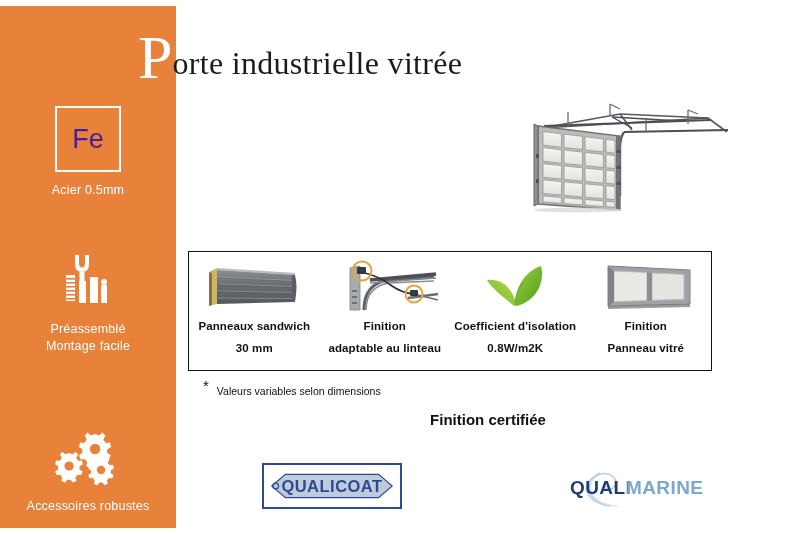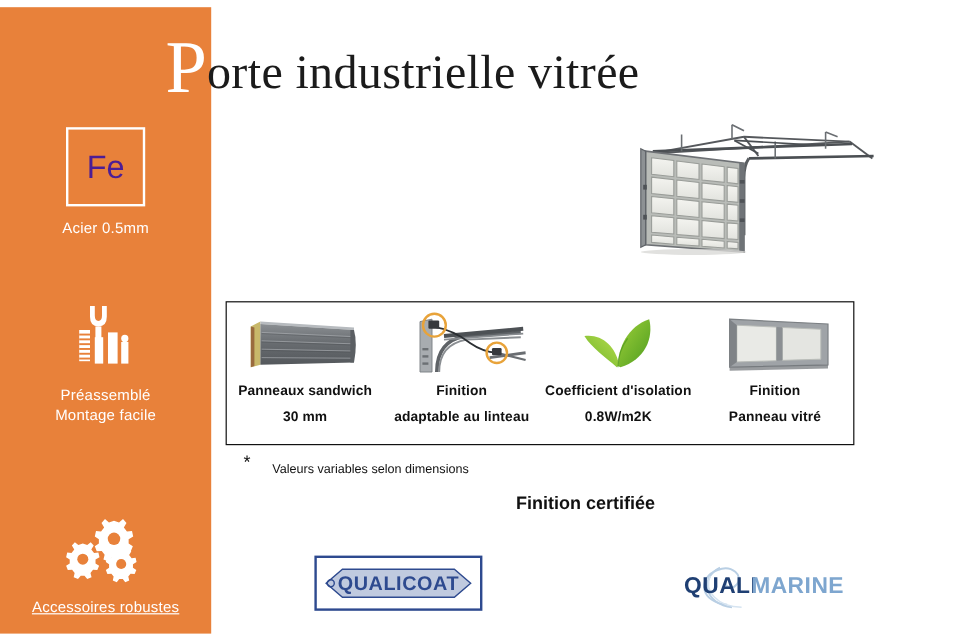--- a/index.html
+++ b/index.html
@@ -63,21 +63,21 @@
   .tool-block { top: 243px; }
   .icon-wrap {
     height: 62px;
     display: flex;
     align-items: flex-end;
     justify-content: center;
     margin-bottom: 10px;
   }
 
   
-  .gear-block { top: 420px; text-decoration: underline; }
+  .gear-block { top: 420px; }
 
   
   .title-row {
     position: absolute;
     left: 138px;
     top: 22px;
     height: 60px;
     display: flex;
     align-items: baseline;
     white-space: nowrap;
@@ -85,21 +85,21 @@
   .title-cap {
     font-family: "Liberation Serif", serif;
     font-size: 62px;
     line-height: 1;
     color: #ffffff;
     position: relative;
     top: 4px;
   }
   .title-rest {
     font-family: "Liberation Serif", serif;
-    font-size: 40px;
+    font-size: 32px;
     line-height: 1;
     color: #1b1b1b;
     letter-spacing: 0.3px;
   }
 
   
   .door-photo {
     position: absolute;
     left: 512px;
     top: 84px;
@@ -159,21 +159,21 @@
     align-items: flex-start;
   }
   .footnote-star {
     font-size: 15px;
     color: #111111;
     line-height: 10px;
   }
   .footnote-text {
     font-size: 10.5px;
     color: #111111;
-    margin-left: 18px;
+    margin-left: 8px;
     margin-top: 4px;
   }
 
   
   .certified {
     position: absolute;
     left: 188px;
     top: 411px;
     width: 600px;
     text-align: center;

